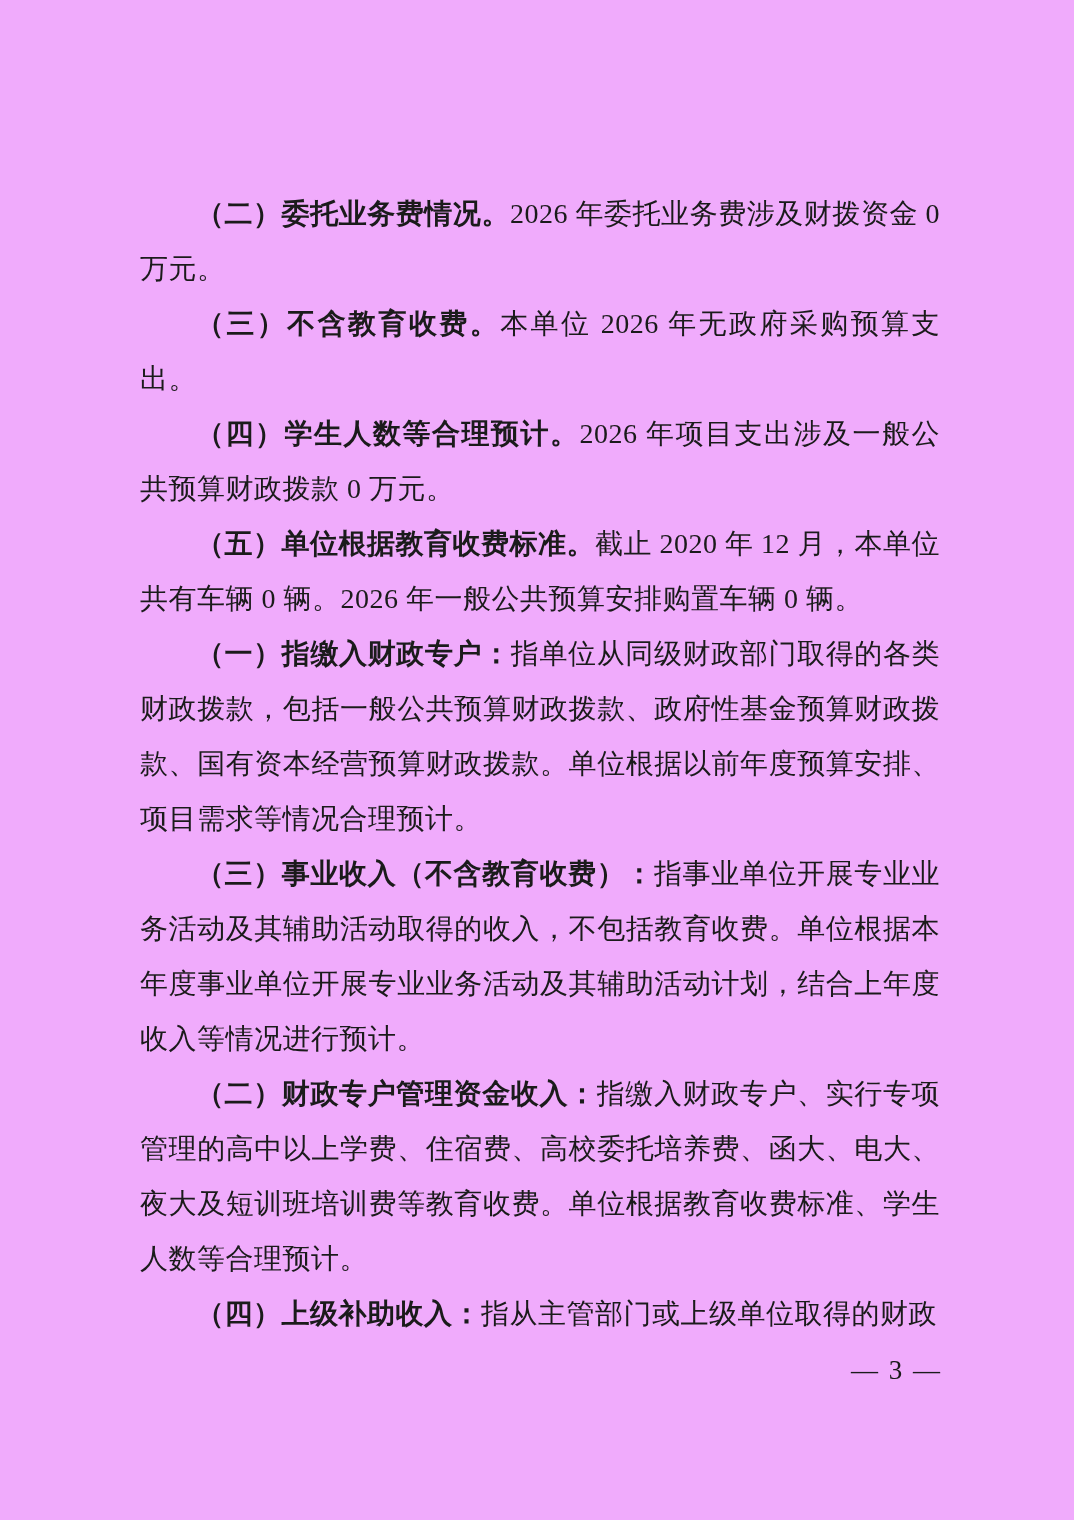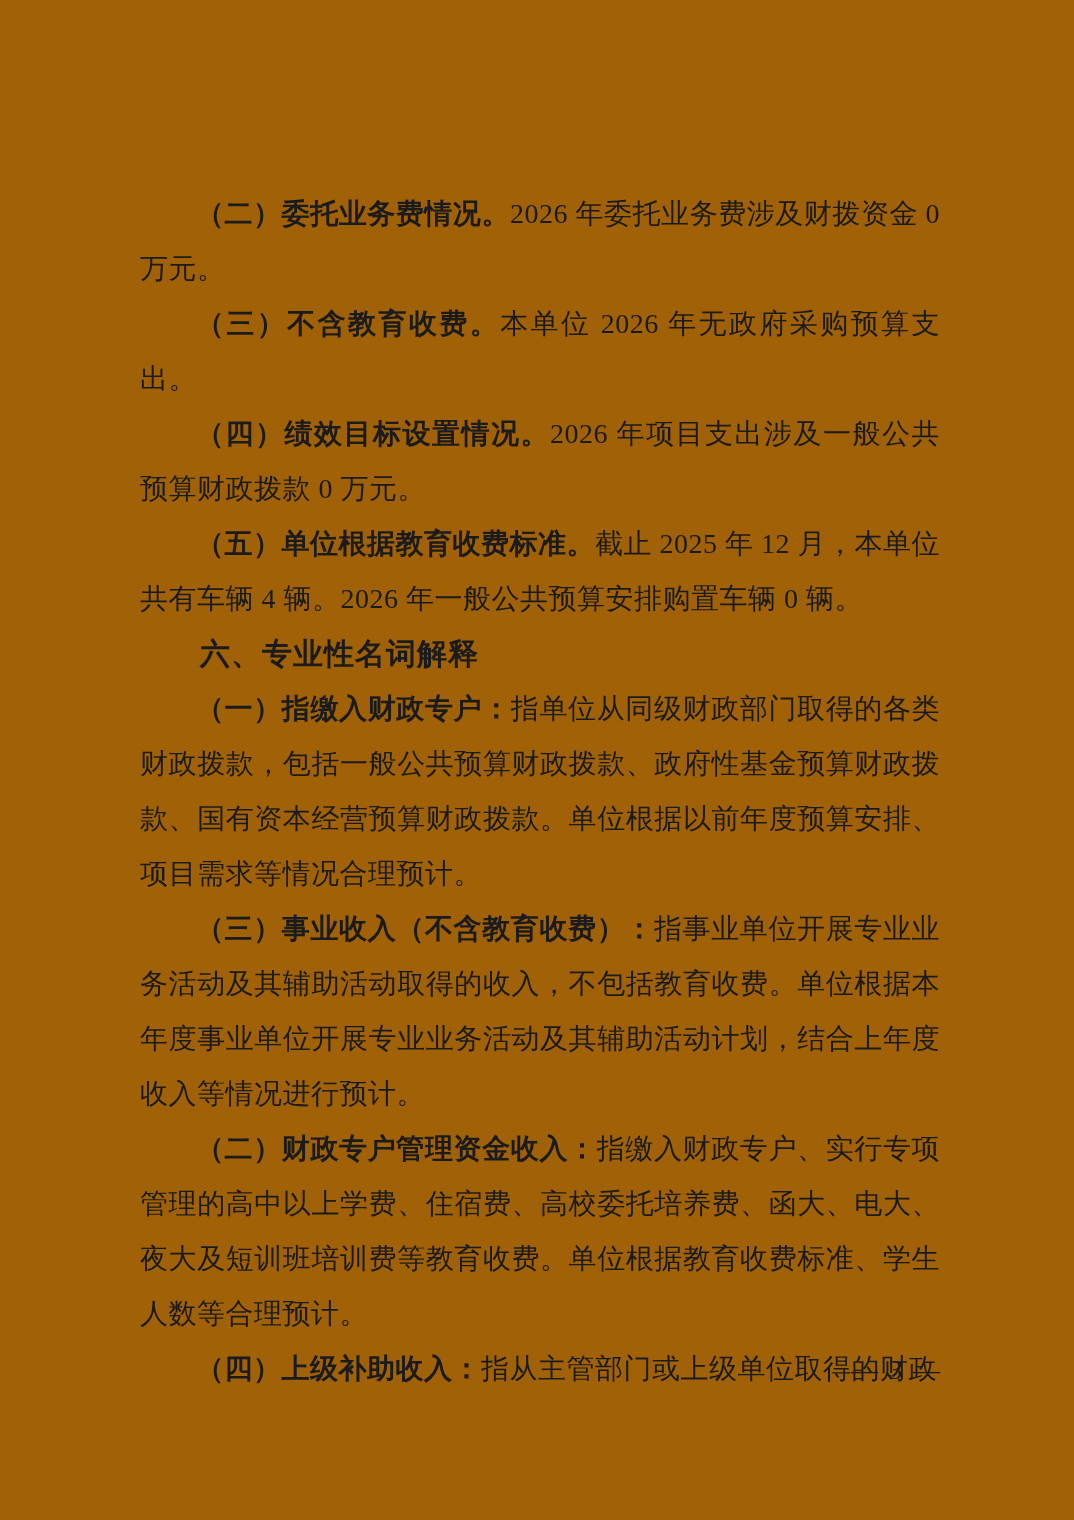--- a/index.html
+++ b/index.html
@@ -1,20 +1,20 @@
 <!DOCTYPE html>
 <html><head>
 <meta charset="utf-8">
 <style>
   html, body { margin: 0; padding: 0; background: #ffffff; }
   .page {
     position: relative;
     width: 1074px;
     height: 1520px;
-    background: #a16207;
+    background: #f0abfc;
     color: #1b1b1b;
     overflow: hidden;
   }
   .content {
     position: absolute;
     left: 140px;
     top: 186px;
     width: 800px;
   }
   .para {
@@ -50,25 +50,24 @@
 </head>
 <body>
 
 <div class="page">
   <div class="content">
 
     <p class="para"><span class="lead">（二）委托业务费情况。</span><span>2026 年委托业务费涉及财拨资金 0 万元。</span></p>
 
     <p class="para"><span class="lead">（三）不含教育收费。</span><span>本单位 2026 年无政府采购预算支出。</span></p>
 
-    <p class="para"><span class="lead">（四）绩效目标设置情况。</span><span>2026 年项目支出涉及一般公共预算财政拨款 0 万元。</span></p>
+    <p class="para"><span class="lead">（四）学生人数等合理预计。</span><span>2026 年项目支出涉及一般公共预算财政拨款 0 万元。</span></p>
 
-    <p class="para"><span class="lead">（五）单位根据教育收费标准。</span><span>截止 2025 年 12 月，本单位共有车辆 4 辆。2026 年一般公共预算安排购置车辆 0 辆。</span></p>
+    <p class="para"><span class="lead">（五）单位根据教育收费标准。</span><span>截止 2020 年 12 月，本单位共有车辆 0 辆。2026 年一般公共预算安排购置车辆 0 辆。</span></p>
 
-    <h2 class="heading">六、专业性名词解释</h2>
 
     <p class="para"><span class="lead">（一）指缴入财政专户：</span><span>指单位从同级财政部门取得的各类财政拨款，包括一般公共预算财政拨款、政府性基金预算财政拨款、国有资本经营预算财政拨款。单位根据以前年度预算安排、项目需求等情况合理预计。</span></p>
 
     <p class="para"><span class="lead">（三）事业收入（不含教育收费）：</span><span>指事业单位开展专业业务活动及其辅助活动取得的收入，不包括教育收费。单位根据本年度事业单位开展专业业务活动及其辅助活动计划，结合上年度收入等情况进行预计。</span></p>
 
     <p class="para"><span class="lead">（二）财政专户管理资金收入：</span><span>指缴入财政专户、实行专项管理的高中以上学费、住宿费、高校委托培养费、函大、电大、夜大及短训班培训费等教育收费。单位根据教育收费标准、学生人数等合理预计。</span></p>
 
     <p class="para"><span class="lead">（四）上级补助收入：</span><span>指从主管部门或上级单位取得的财政</span></p>
 
   </div>

